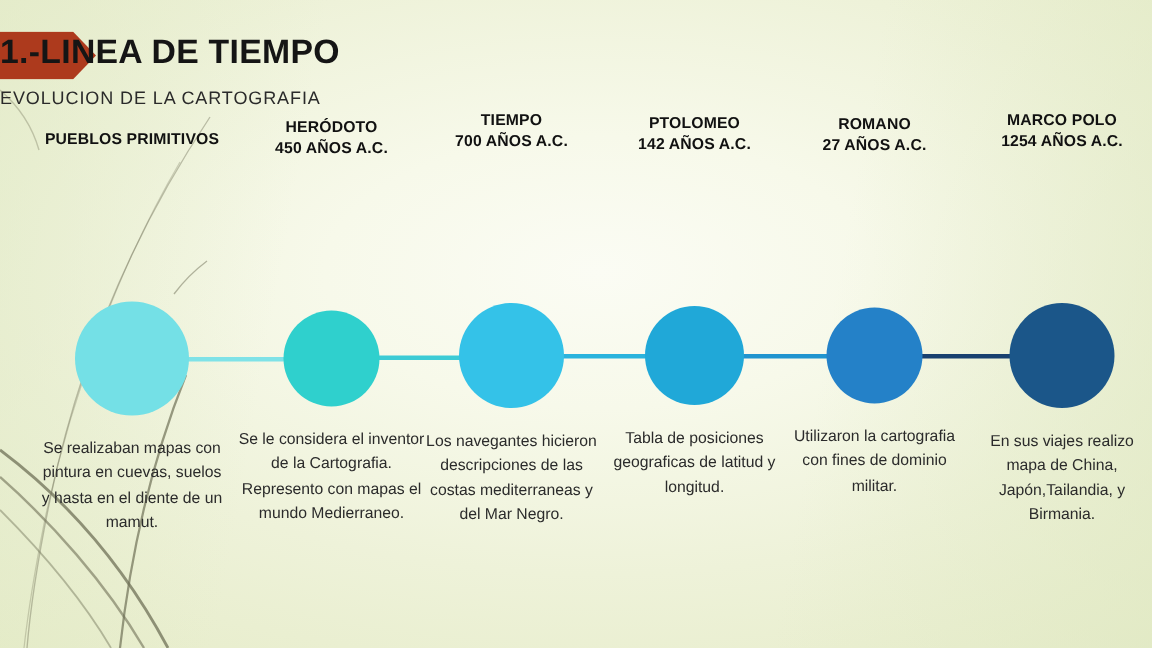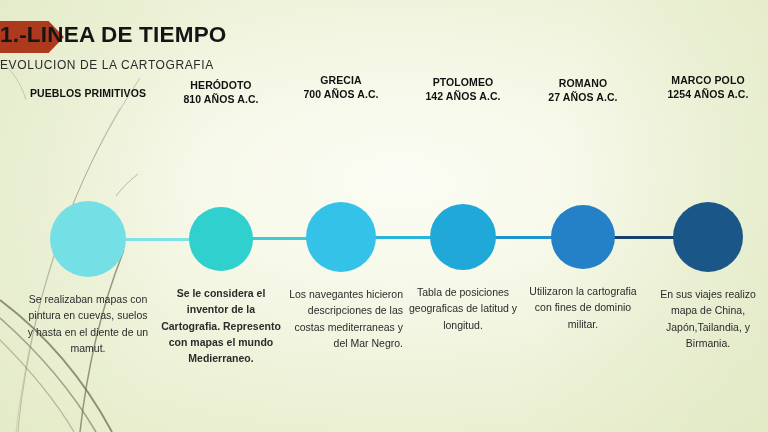--- a/index.html
+++ b/index.html
@@ -138,29 +138,29 @@
       <div class="connector" style="left: 478px; width: 59px; top: 235.5px; background: rgb(32, 148, 207);"></div>
       <div class="connector" style="left: 597px; width: 62px; top: 235.5px; background: rgb(24, 64, 111);"></div>
       <div class="node" style="left: 34px; top: 201px; width: 76px; height: 76px; background: rgb(116, 224, 230);"></div>
       <div class="node-label" style="left: 8px; width: 128px; bottom: 240px;">
         <span class="era">PUEBLOS PRIMITIVOS</span>
       </div>
       <div class="node-desc" style="left: 10px; width: 124px; top: 291px;">Se realizaban mapas con pintura en cuevas, suelos y hasta en el diente de un mamut.</div>
       <div class="node" style="left: 173px; top: 207px; width: 64px; height: 64px; background: rgb(47, 208, 205);"></div>
       <div class="node-label" style="left: 141px; width: 128px; bottom: 234px;">
         <span class="era">HERÓDOTO</span>
-        <span class="era">810 AÑOS A.C.</span>
+        <span class="era">450 AÑOS A.C.</span>
       </div>
-      <div class="node-desc" style="left: 143px; width: 124px; top: 285px; font-weight: bold;">Se le considera el inventor de la Cartografia. Represento con mapas el mundo Medierraneo.</div>
+      <div class="node-desc" style="left: 143px; width: 124px; top: 285px;">Se le considera el inventor de la Cartografia. Represento con mapas el mundo Medierraneo.</div>
       <div class="node" style="left: 290px; top: 202px; width: 70px; height: 70px; background: rgb(52, 194, 232);"></div>
       <div class="node-label" style="left: 261px; width: 128px; bottom: 239px;">
-        <span class="era">GRECIA</span>
+        <span class="era">TIEMPO</span>
         <span class="era">700 AÑOS A.C.</span>
       </div>
-      <div class="node-desc" style="left: 263px; width: 124px; top: 286px; text-align: right;">Los navegantes hicieron descripciones de las costas mediterraneas  y del Mar Negro.</div>
+      <div class="node-desc" style="left: 263px; width: 124px; top: 286px;">Los navegantes hicieron descripciones de las costas mediterraneas  y del Mar Negro.</div>
       <div class="node" style="left: 414px; top: 204px; width: 66px; height: 66px; background: rgb(32, 168, 216);"></div>
       <div class="node-label" style="left: 383px; width: 128px; bottom: 237px; text-align: center;">
         <span class="era">PTOLOMEO</span>
         <span class="era">142 AÑOS A.C.</span>
       </div>
       <div class="node-desc" style="left: 385px; width: 124px; top: 284px;">Tabla de posiciones geograficas de latitud y longitud.</div>
       <div class="node" style="left: 535px; top: 205px; width: 64px; height: 64px; background: rgb(36, 129, 200);"></div>
       <div class="node-label" style="left: 503px; width: 128px; bottom: 236px;">
         <span class="era">ROMANO</span>
         <span class="era">27 AÑOS A.C.</span>

